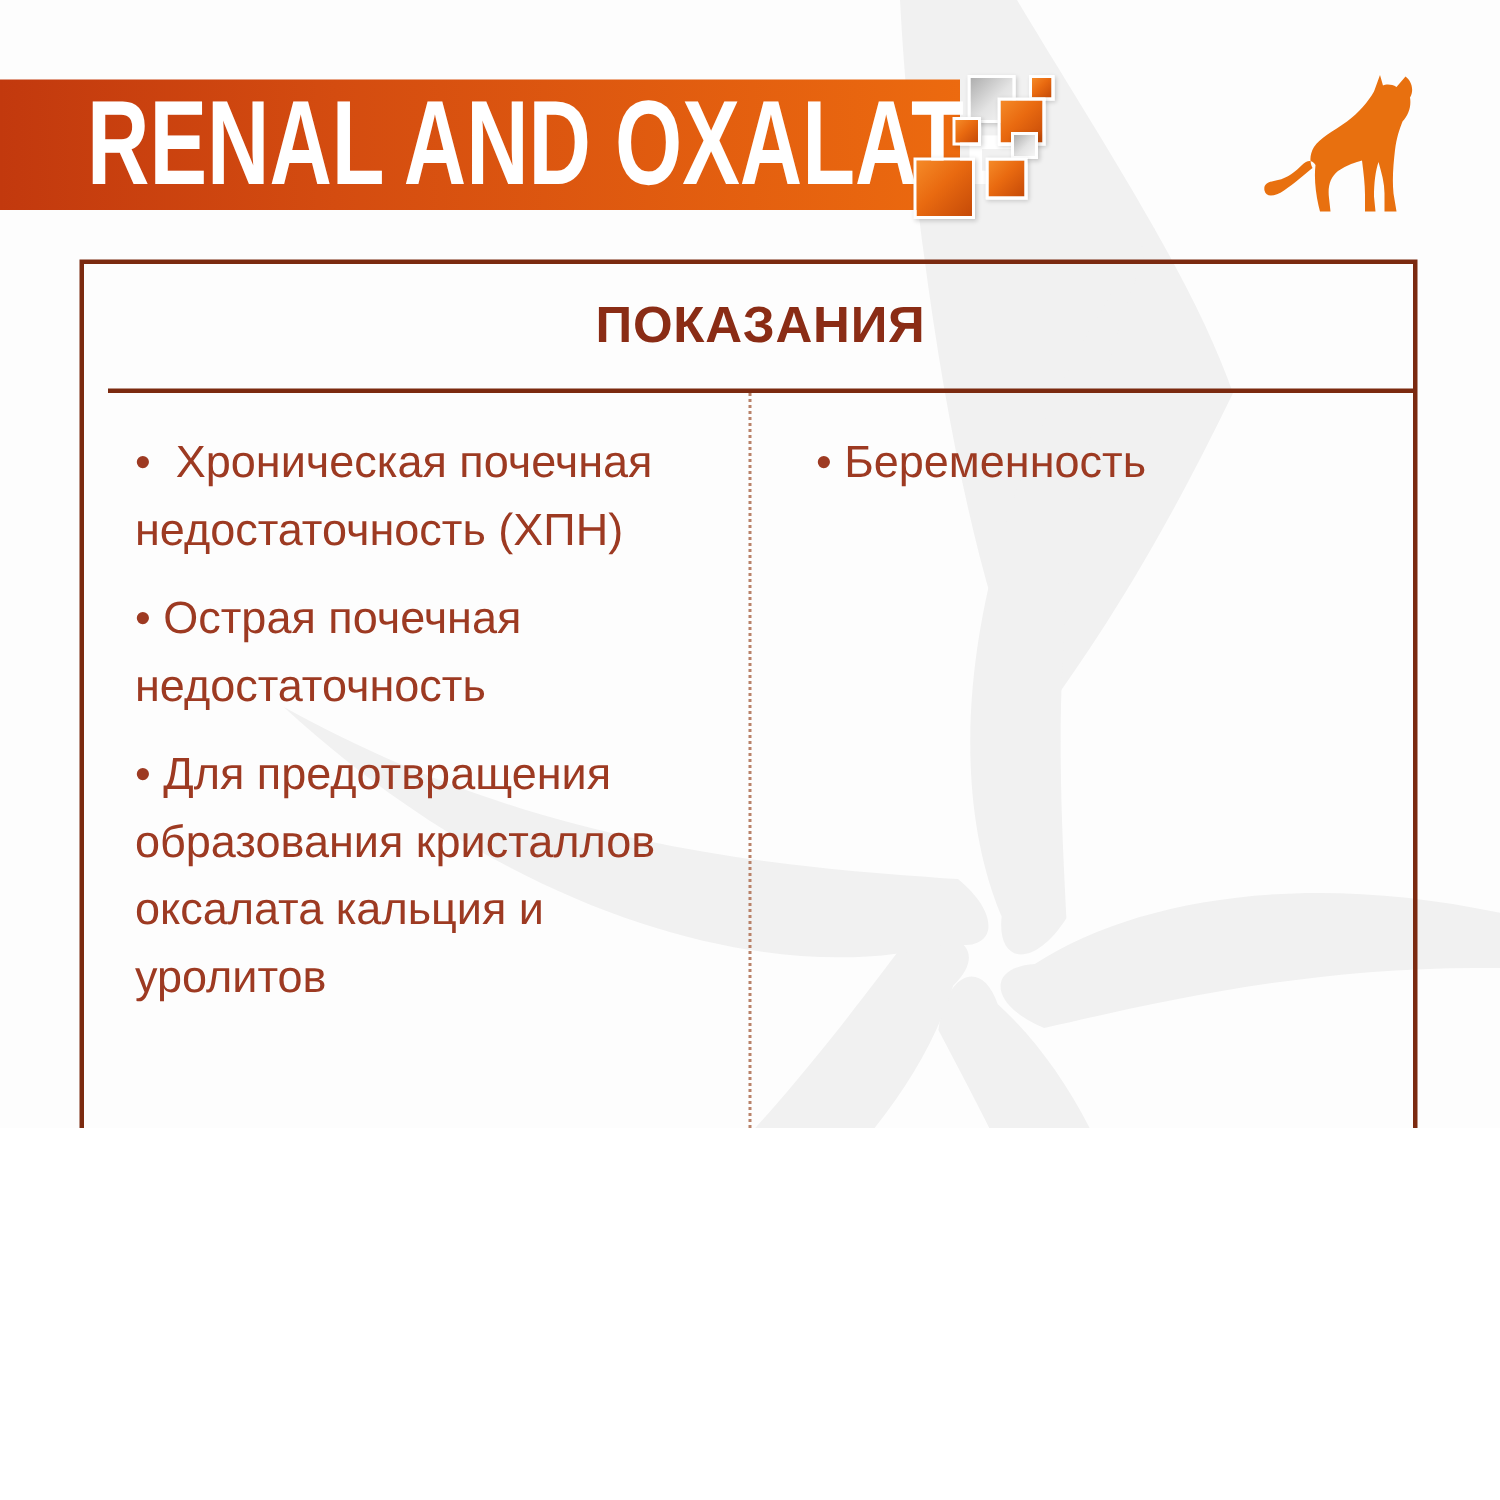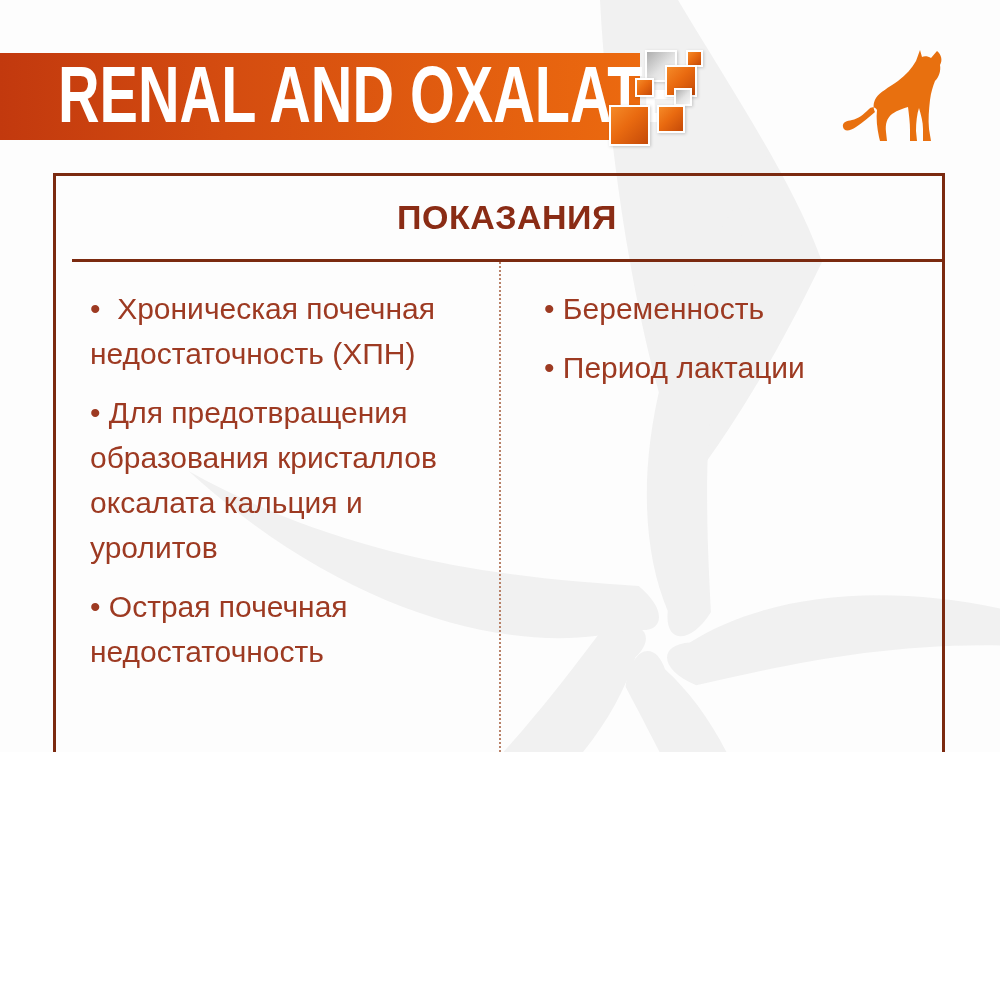--- a/index.html
+++ b/index.html
@@ -141,26 +141,25 @@
       C88,8 84,8 82,9 Z"></path>
   </svg>
 
   <div class="info-table">
     <div class="table-head">
       <div class="head-cell">ПОКАЗАНИЯ</div>
     </div>
     <div class="table-body">
       <div class="col col-left">
         <div class="item">•  Хроническая почечная недостаточность (ХПН)</div>
+        <div class="item">• Острая почечная недостаточность</div>
         <div class="item">• Для предотвращения образования кристаллов оксалата кальция и уролитов</div>
-        <div class="item">• Острая почечная недостаточность</div>
       </div>
       <div class="col col-right">
         <div class="item">• Беременность</div>
-        <div class="item">• Период лактации</div>
       </div>
       <div class="divider"></div>
     </div>
   </div>
 
   <div class="disclaimer">
     <span>ИСПОЛЬЗУЙТЕ КОРМ ТОЛЬКО ПО НАЗНАЧЕНИЮ ВРАЧА</span>
   </div>
 
 </div>

